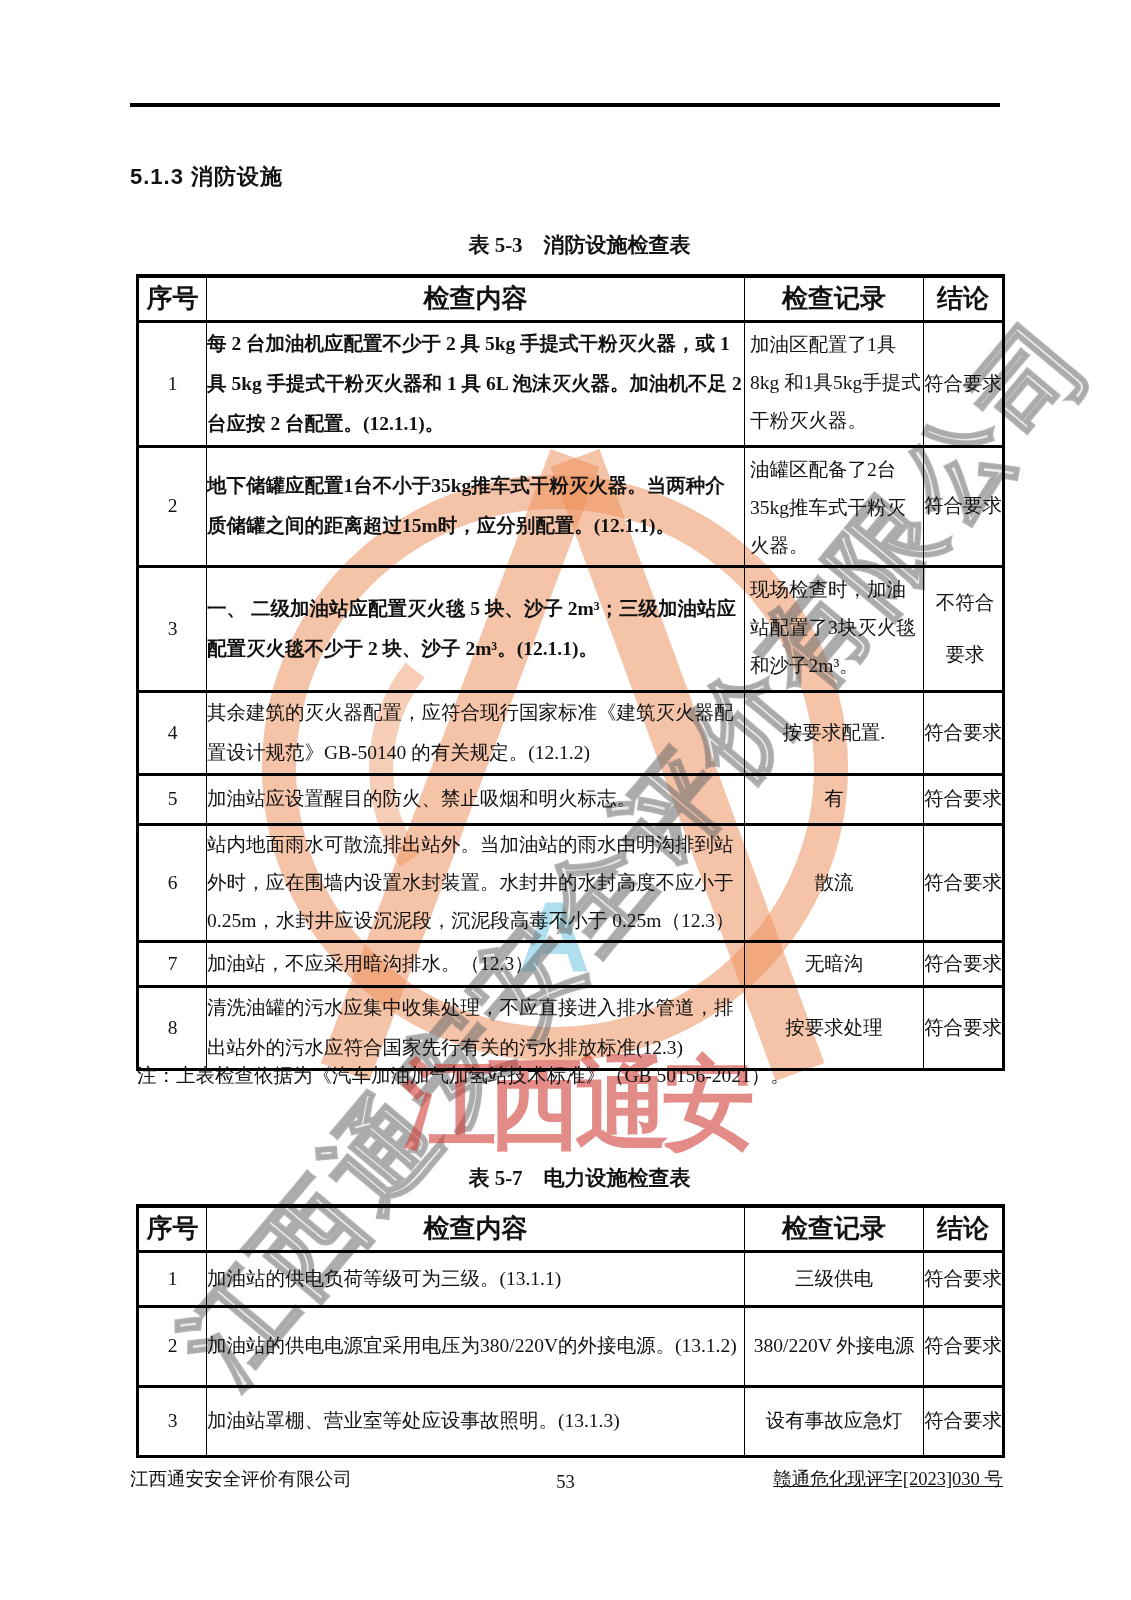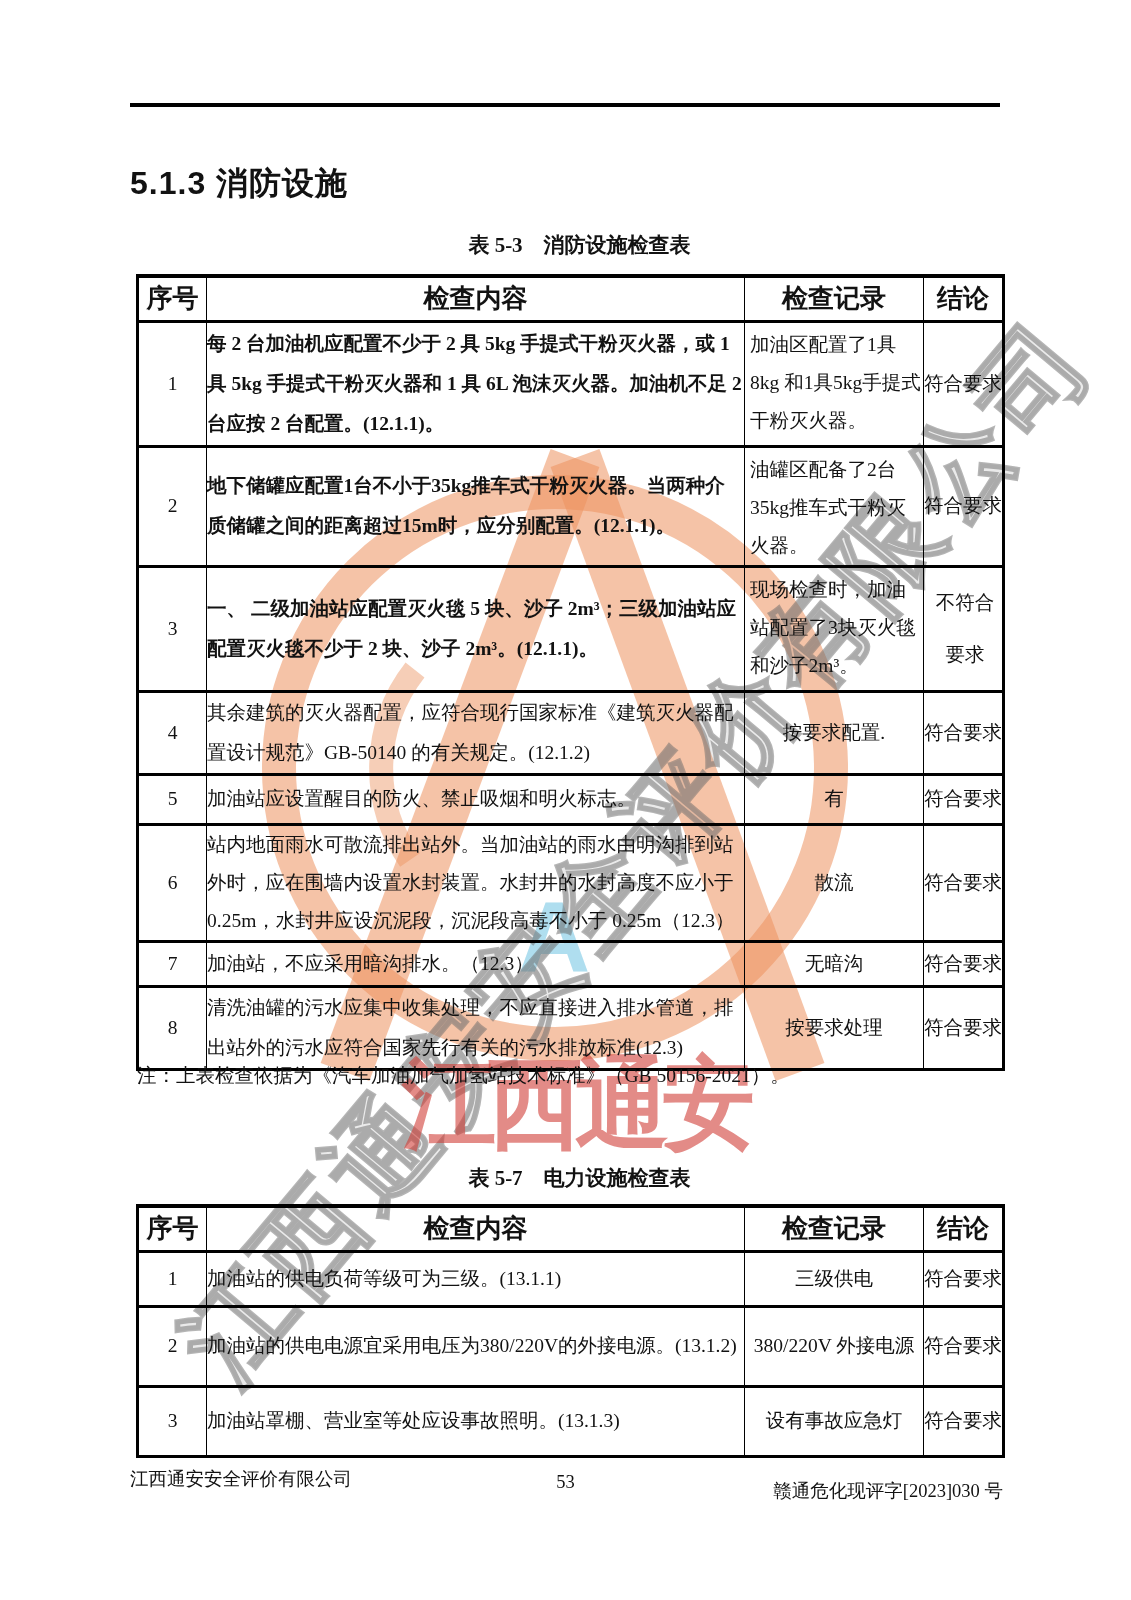--- a/index.html
+++ b/index.html
@@ -29,21 +29,21 @@
   
   .content { position:absolute; inset:0; z-index:1; }
   .header-title {
     position:absolute; top:78px; left:0; width:100%;
     text-align:center; font-size:18px; letter-spacing:1px;
   }
   .header-rule { position:absolute; top:103px; left:130px; width:870px; height:4px; background:#000; }
   .section-heading {
     position:absolute; left:130px;
     font-family:"Liberation Sans","DejaVu Sans",sans-serif;
-    font-weight:bold; font-size:32px; letter-spacing:1px;
+    font-weight:bold; font-size:22px; letter-spacing:1px;
   }
   .h-513 { top:162px; }
   .h-514 { top:1090px; }
   .table-caption {
     position:absolute; left:14px; width:100%; text-align:center;
     font-weight:bold; font-size:21px;
   }
   .cap-53 { top:231px; }
   .cap-54 { top:1164px; }
   table.check {
@@ -63,21 +63,21 @@
   td.content-cell { text-align:left; vertical-align:middle; padding:2px 6px; line-height:40px; }
   td.content-cell.bold { font-weight:bold;margin-left:40px; }
   td.record-cell { text-align:center; vertical-align:middle; line-height:38px; padding:2px 3px; }
   td.record-cell.topleft { text-align:left; vertical-align:top; padding:3px 2px 0 5px; }
   td.concl-cell { text-align:center; vertical-align:middle; line-height:30px; padding:0 4px; }
   td.concl-cell.wrapleft { text-align:center; vertical-align:middle; line-height:52px; padding:0 2px 0 6px; }
   .note-line { position:absolute; left:137px; top:1062px; font-size:19.5px; }
   .page-footer { position:absolute; left:0; top:1466px; width:100%; font-size:18.5px; }
   .footer-left  { position:absolute; left:130px; top:0; }
   .footer-center{ position:absolute; left:0; top:6px; width:100%; text-align:center; }
-  .footer-right { position:absolute; right:128px; top:12px; }
+  .footer-right { position:absolute; right:128px; top:0;text-decoration:underline; }
 </style>
 </head>
 <body>
 
 <div class="page">
 
   <div class="wm-layer">
     <svg class="wm-logo" width="670" height="700" viewBox="0 0 670 700">
       <circle cx="325" cy="348" r="276" fill="none" stroke="rgba(236,146,95,0.55)" stroke-width="34"></circle>
       <path d="M 185 250 A 160 160 0 0 0 180 440" fill="none" stroke="rgba(236,146,95,0.45)" stroke-width="24"></path>

